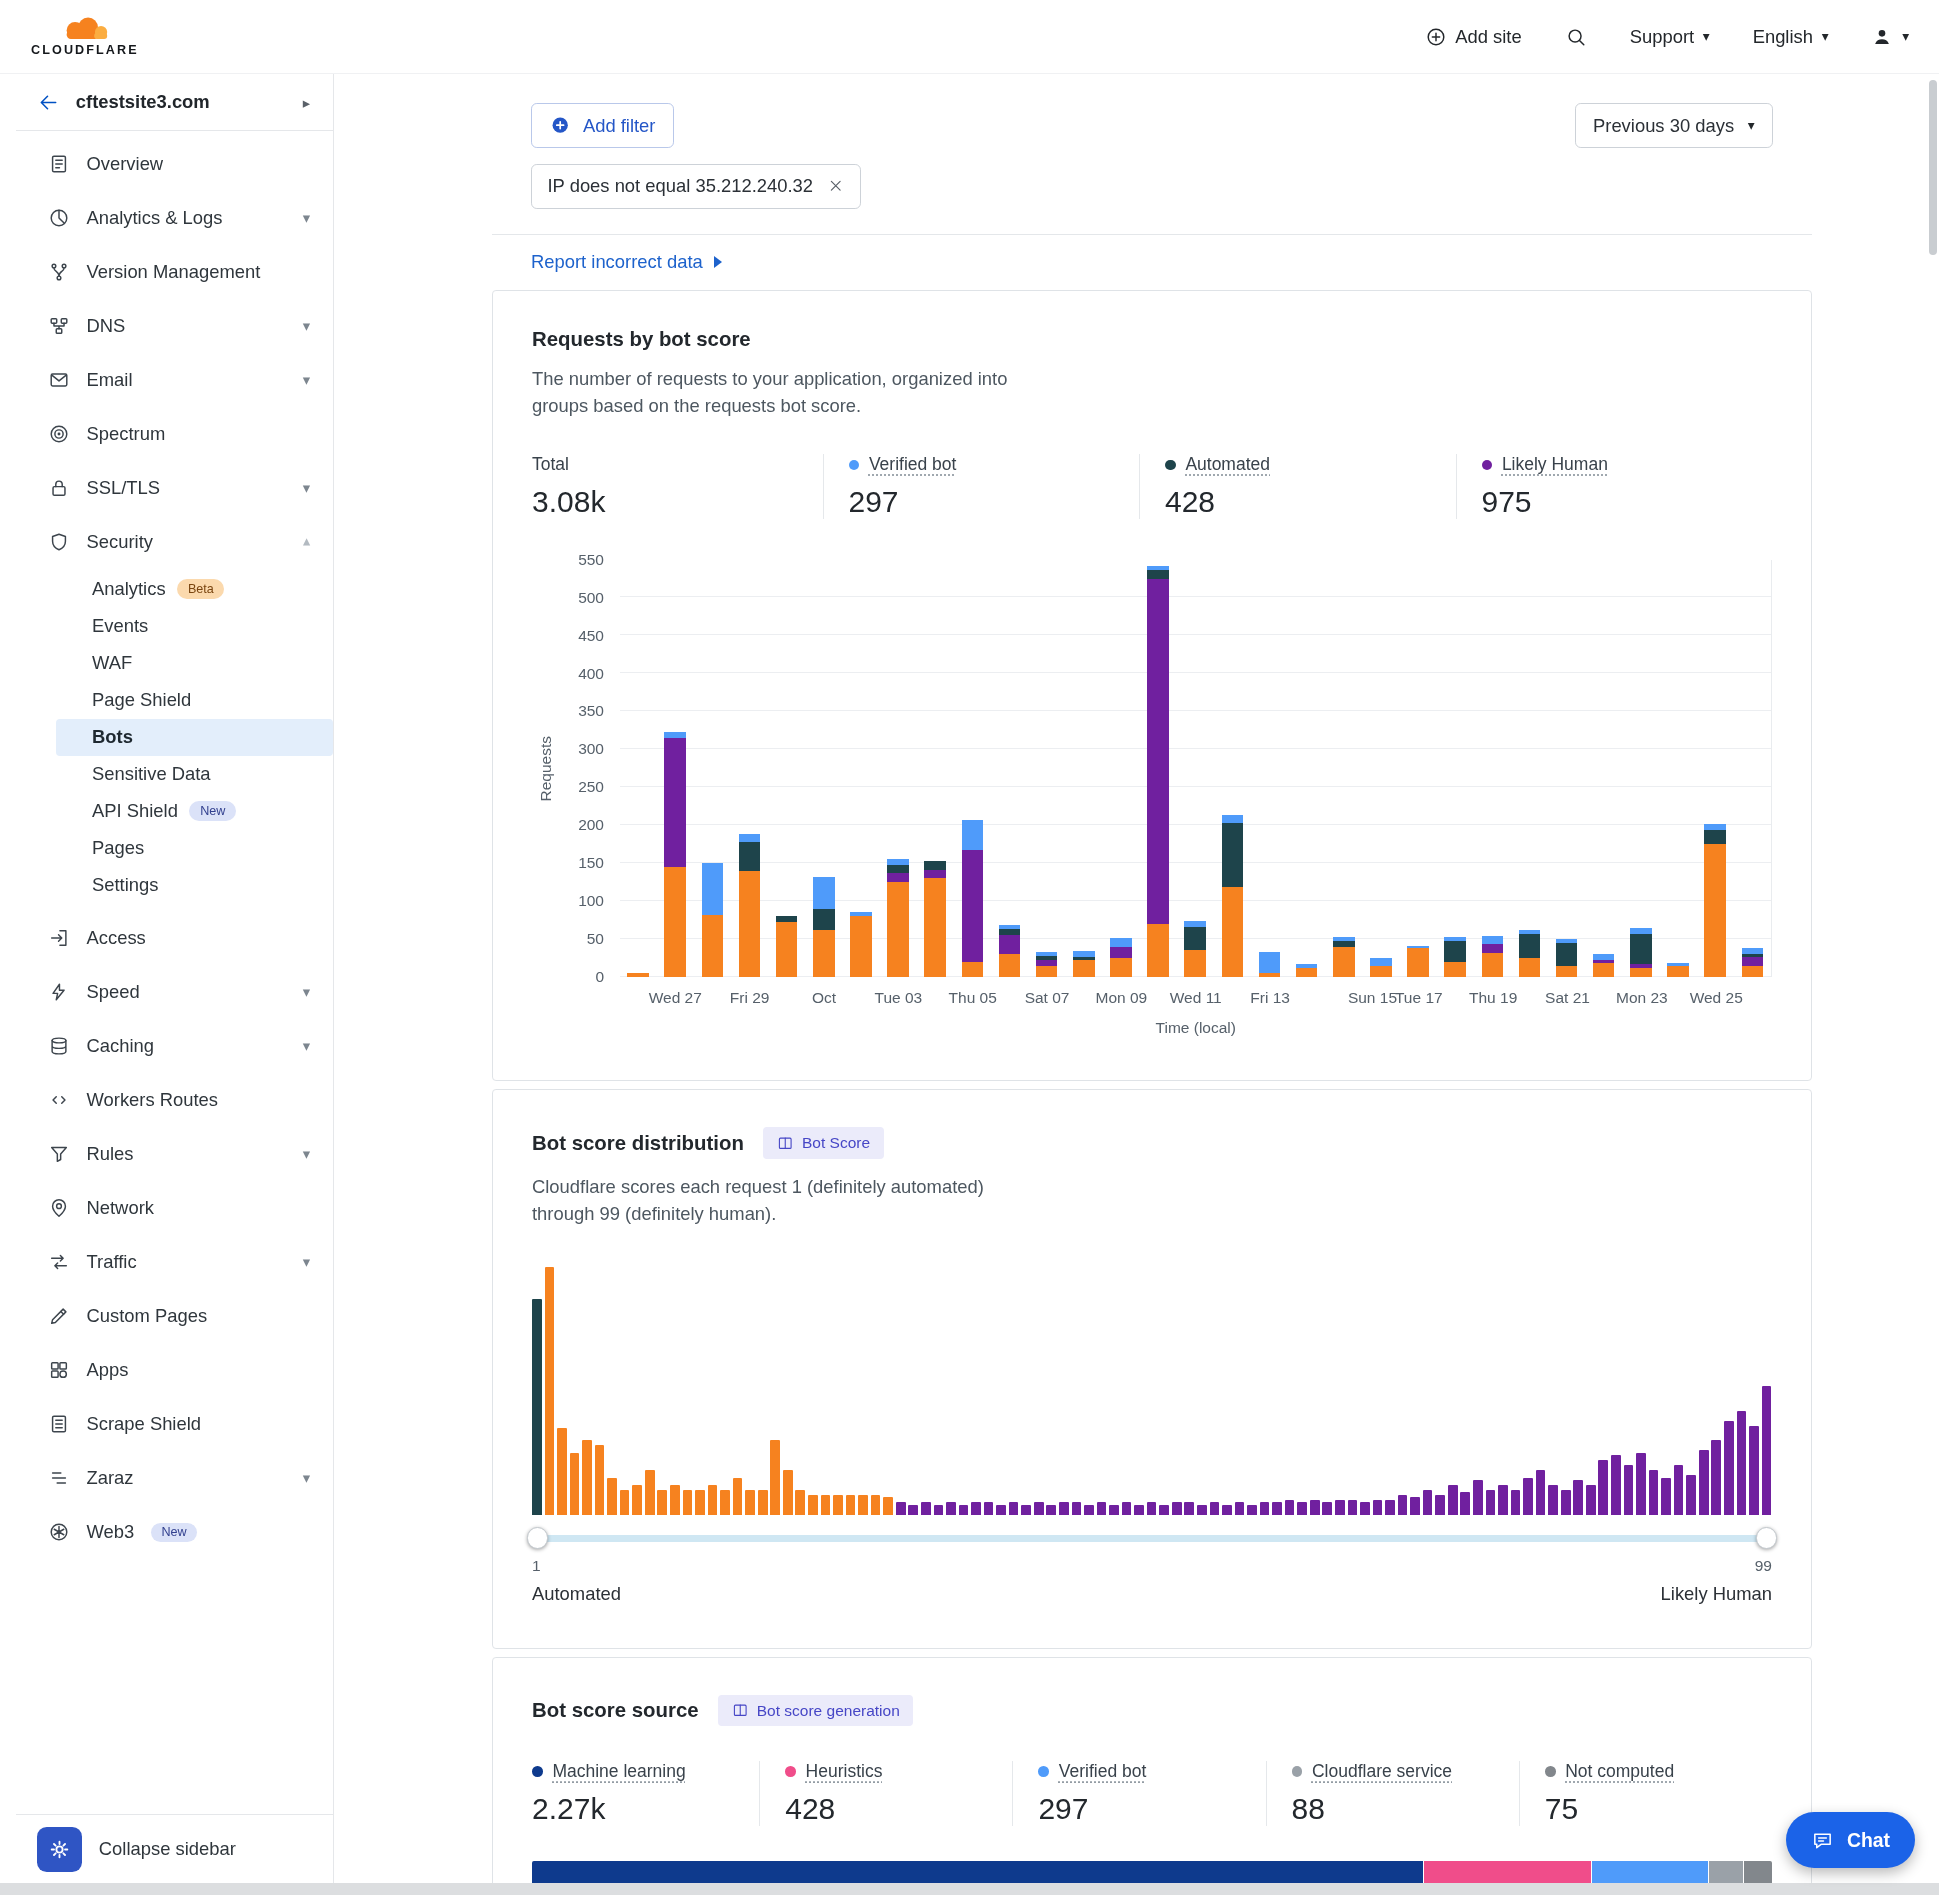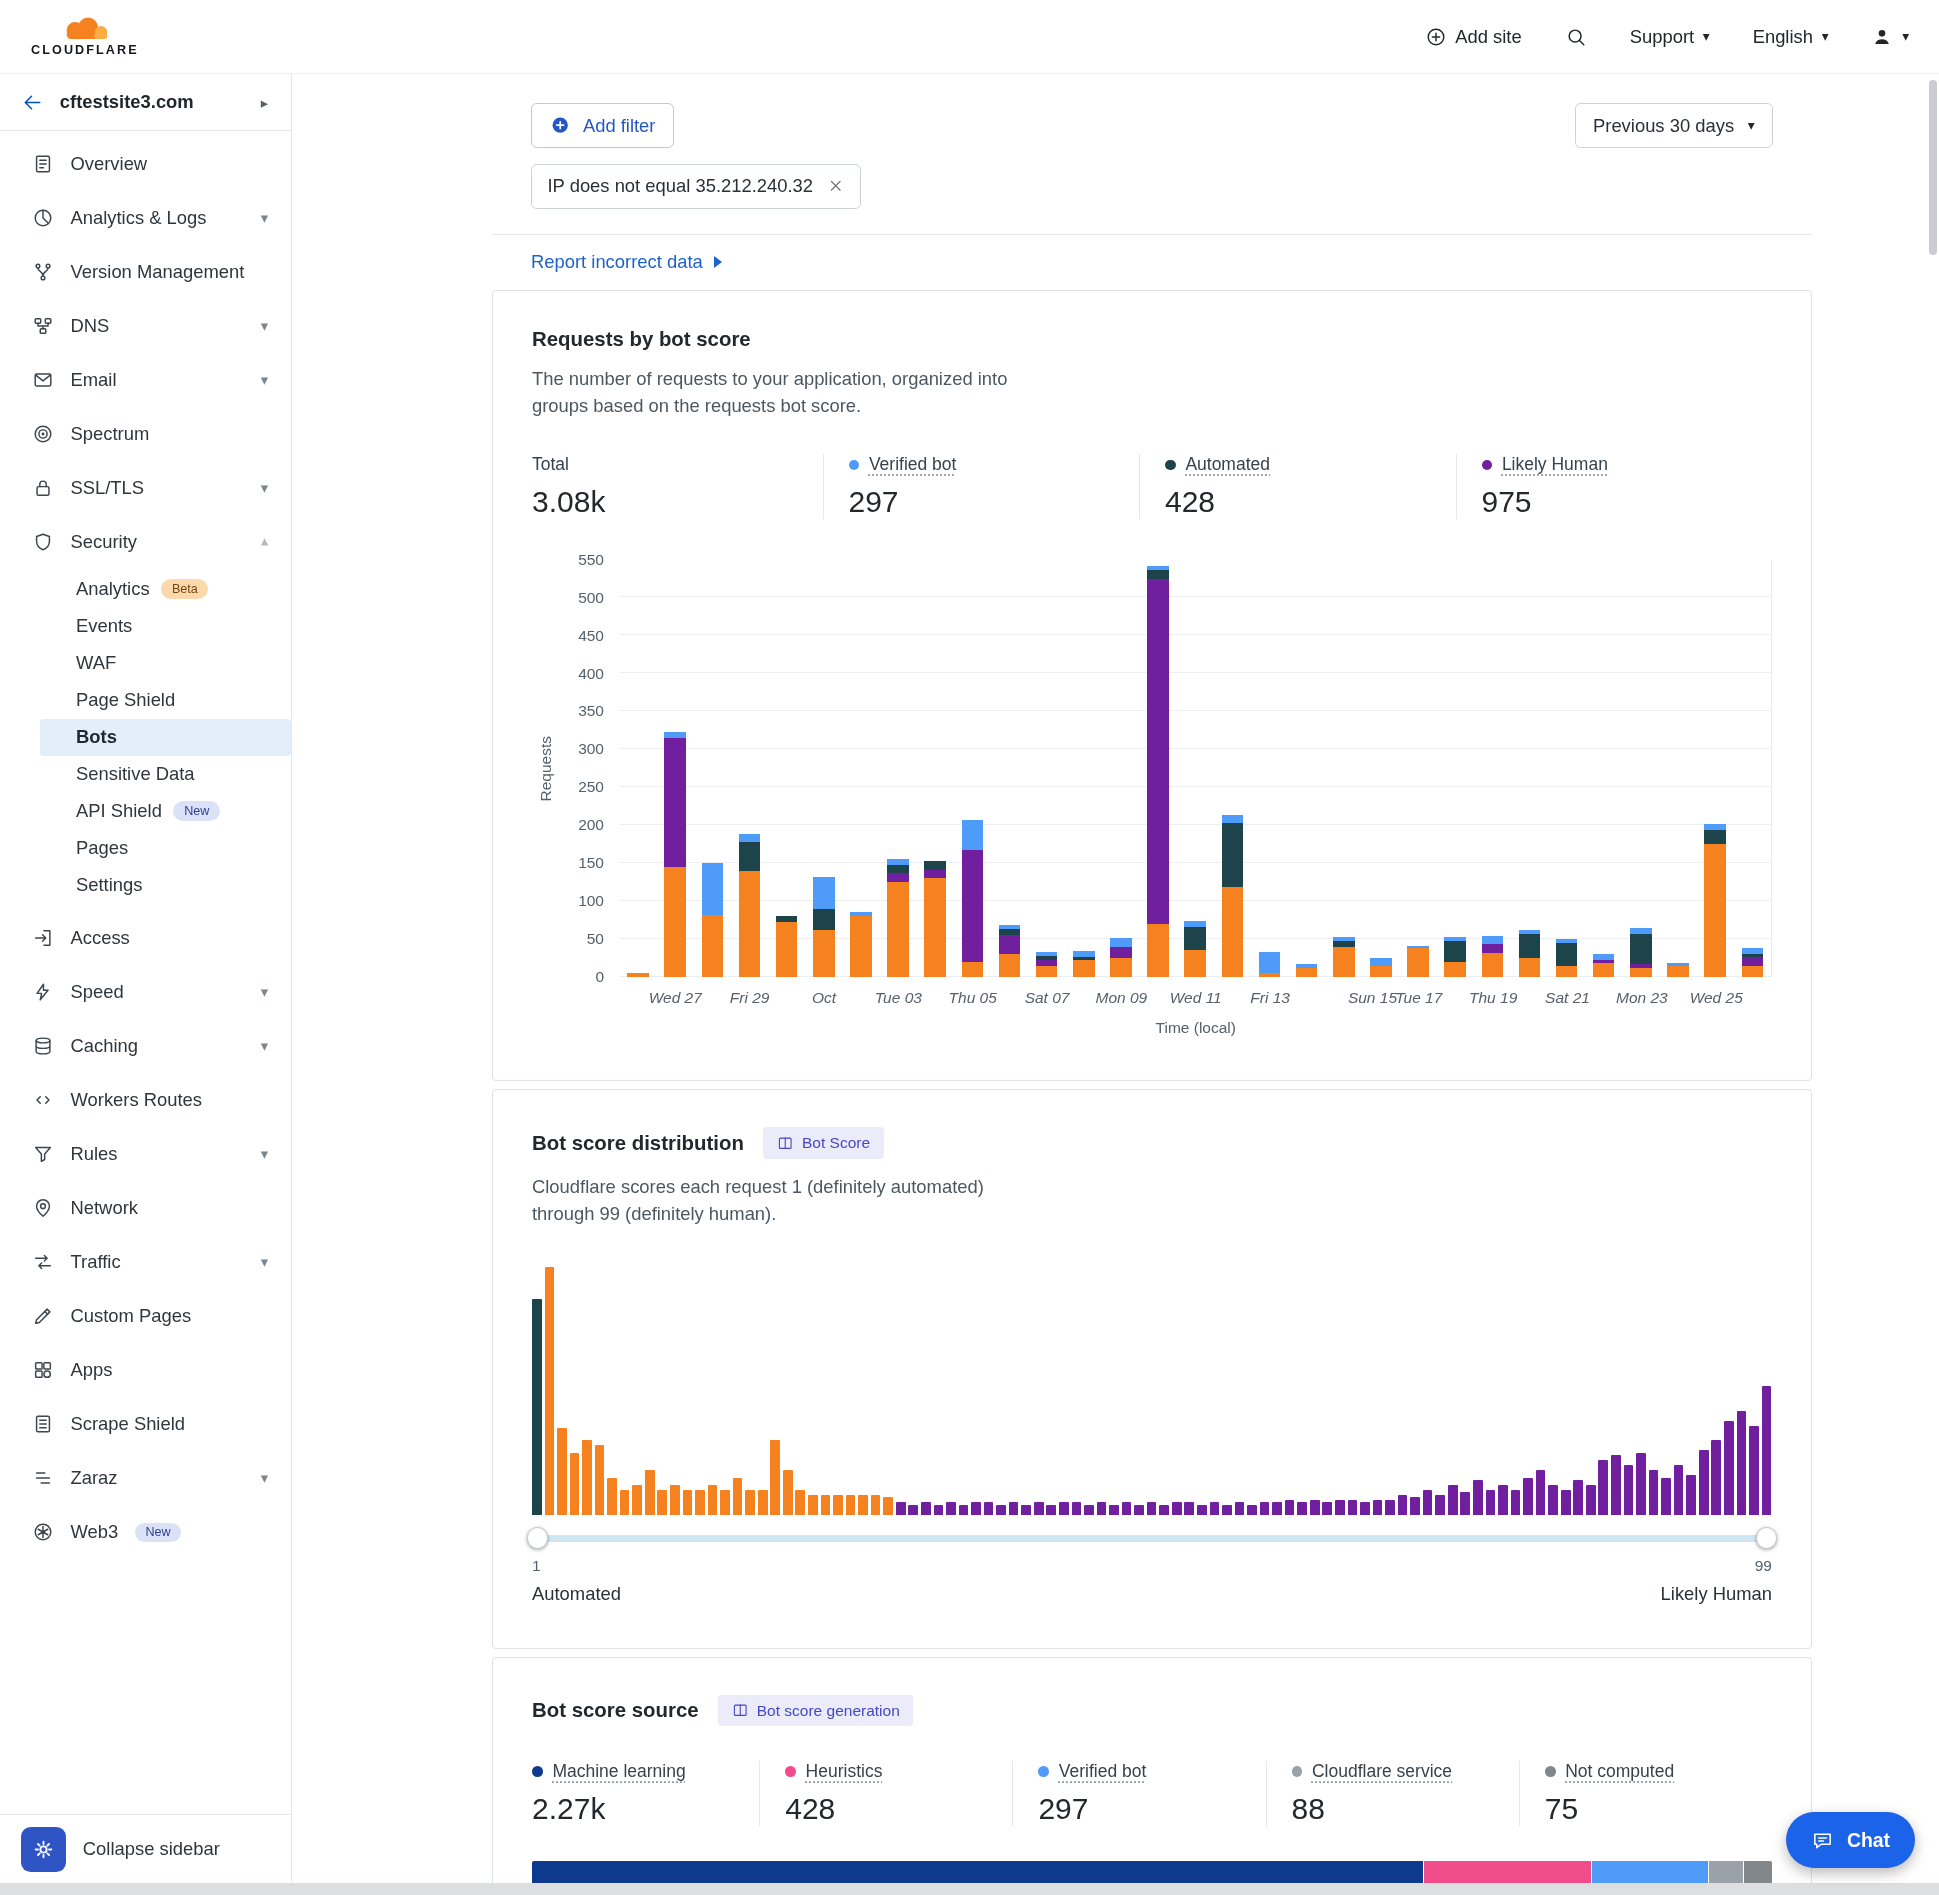--- a/index.html
+++ b/index.html
@@ -16,21 +16,21 @@
   .topbar { height:74px; display:flex; align-items:center; justify-content:space-between; padding:0 31px; border-bottom:1px solid #f0f1f3; position:relative; z-index:5; background:#fff; }
   .logo { display:flex; flex-direction:column; align-items:center; cursor:pointer; }
   .logo svg { display:block; height:26px; width:72px; }
   .logo-text { font-size:12.6px; font-weight:bold; letter-spacing:2.1px; color:#15181c; margin-top:1px; }
   .topbar-right { display:flex; align-items:center; gap:43px; }
   .tb-item { display:flex; align-items:center; gap:8.7px; background:none; border:none; font:inherit; font-size:18.4px; color:#23272b; cursor:pointer; padding:0; }
   .tb-item .icon { width:22px; height:22px; color:#23272b; }
   .caret { font-size:13.6px; color:#23272b; line-height:1; }
 
   
-  .sidebar { position:absolute; top:74px; left:0; bottom:11.6px; width:292px; background:#fff; border-right:1px solid #e5e7ea; display:flex; flex-direction:column; z-index:4; }
+  .sidebar { position:absolute; top:74px; left:0; bottom:11.6px; width:334px; background:#fff; border-right:1px solid #e5e7ea; display:flex; flex-direction:column; z-index:4;padding-left:16px; }
   .site-row { flex:none; display:flex; align-items:center; gap:15.5px; height:57px; padding:0 23px 0 21.3px; border-bottom:1px solid #e5e7ea; }
   .back-btn { background:none; border:none; padding:0; cursor:pointer; width:23px; height:23px; color:#0051c3; }
   .site-name { flex:1; font-size:18.4px; font-weight:bold; color:#21262b; }
   .site-expand { color:#5a6169; font-size:14.6px; cursor:pointer; }
   #side-menu { flex:1; overflow:hidden; padding-top:5.8px; }
   .side-item { display:flex; align-items:center; gap:16.5px; height:54px; padding:0 23px 0 32px; font-size:18.4px; color:#2f363c; cursor:pointer; }
   .side-item .icon { width:22px; height:22px; color:#3d454d; flex:none; }
   .spacer { flex:1; }
   .chev { color:#7d868f; font-size:14.6px; line-height:1; }
   .chev.up { transform:rotate(180deg); color:#b3bac1; }
@@ -82,21 +82,21 @@
   .yticks { width:45px; position:relative; height:417px; margin-right:15.5px; }
   .yticks span { position:absolute; right:0; font-size:15.5px; color:#56606a; transform:translateY(50%); }
   .plot-col { flex:1; }
   .plot { height:417px; position:relative; border-right:1px solid #e9ecef;
           background:repeating-linear-gradient(to top,#eceef1 0 1px,transparent 1px 38px); }
   .bars { position:absolute; left:0; right:0; top:0; bottom:0; display:flex; align-items:flex-end; }
   .slot { flex:1; height:100%; display:flex; align-items:flex-end; justify-content:center; }
   .bar { width:58%; display:flex; flex-direction:column; justify-content:flex-end; }
   .seg { width:100%; }
   .xlabels { position:relative; height:23px; margin-top:11.6px; font-size:15.5px; color:#56606a; }
-  .xlabels span { position:absolute; transform:translateX(-50%); white-space:nowrap;font-style:italic; }
+  .xlabels span { position:absolute; transform:translateX(-50%); white-space:nowrap; }
   .xcaption { text-align:center; font-size:15.5px; color:#56606a; margin-top:7.8px; }
 
   
   .hist { display:flex; align-items:flex-end; gap:2.9px; height:248px; margin-top:39px; }
   .hist .hbar { flex:1; border-radius:1px 1px 0 0; }
   .slider { position:relative; margin-top:11.6px; height:23px; }
   .slider .track { position:absolute; left:1.9px; right:1.9px; top:8.7px; height:6.8px; border-radius:3.9px; background:#cfe7f3; }
   .handle { position:absolute; top:1px; width:21.3px; height:21.3px; border-radius:50%; background:#fff; border:1px solid #c2c8cd; box-shadow:0 1px 3.9px rgba(0,0,0,.35); cursor:pointer; }
   .handle.left { left:-4.9px; } .handle.right { right:-4.9px; }
   .range-nums { display:flex; justify-content:space-between; font-size:15.5px; color:#56606a; margin-top:7.8px; }

